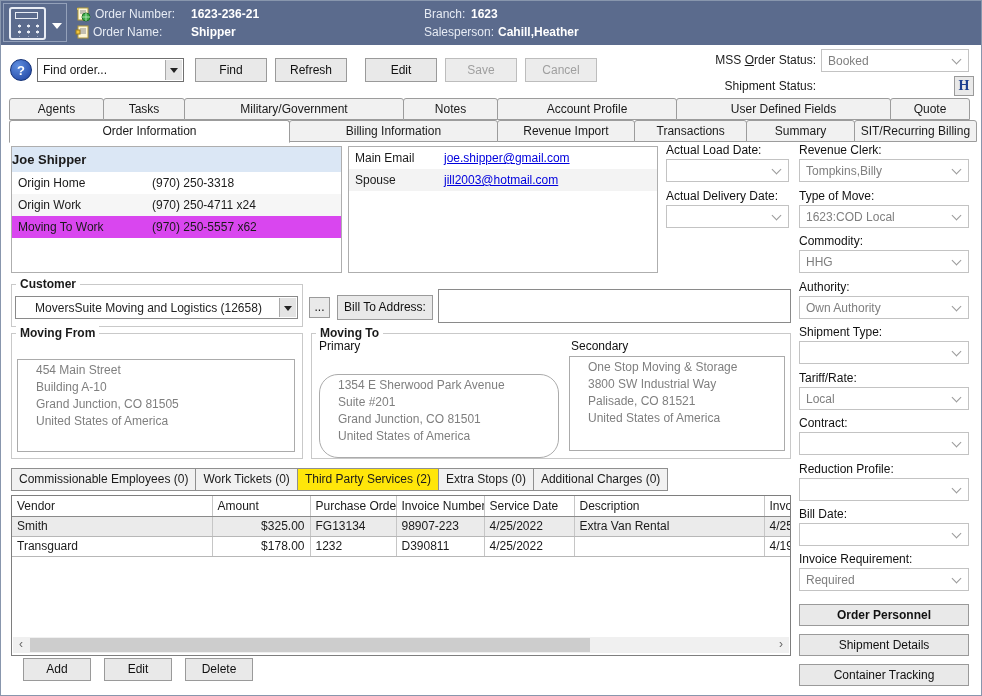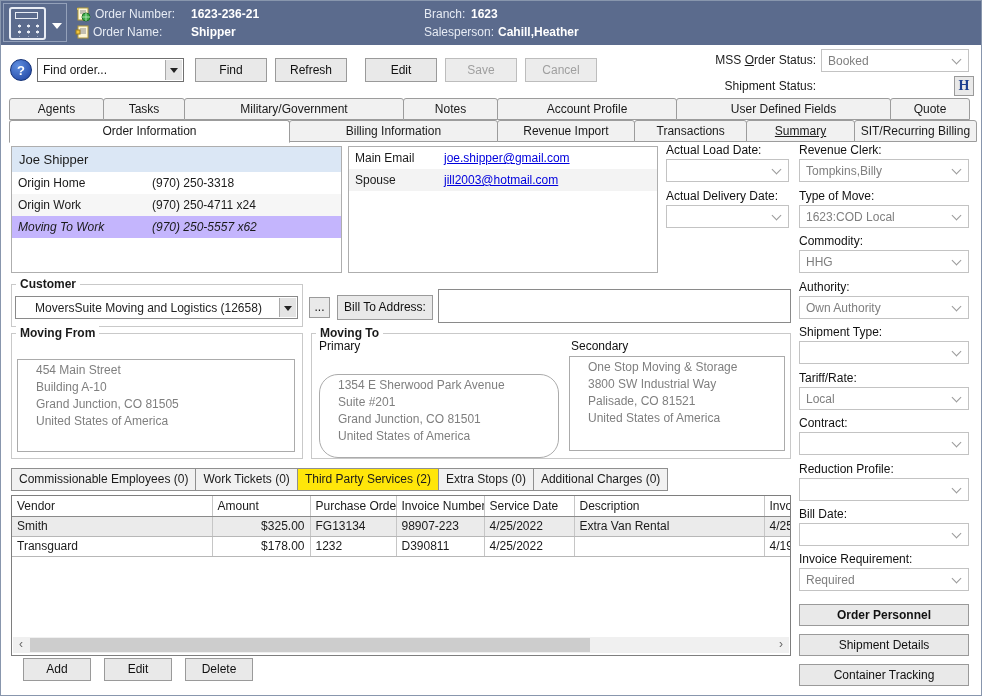--- a/index.html
+++ b/index.html
@@ -37,21 +37,21 @@
     font-family:"Liberation Serif", serif; font-weight:bold; color:#1d3f8f; text-align:center; line-height:18px; font-size:14px; }
 
   
   .tabrow { position:absolute; left:8px; width:967px; display:flex; height:22px; }
   .tab { background:#f1f1f1; border:1px solid #9c9c9c; border-radius:3px 3px 0 0; margin-right:-1px;
     text-align:center; line-height:20px; white-space:nowrap; overflow:hidden; }
   .tab.sel { background:#fff; border-bottom:1px solid #fff; height:23px; z-index:5; }
 
   
   .panel { position:absolute; border:1px solid #aeaeae; background:#fff; }
-  .namehdr { height:25px; background:#dbe7f5; font-weight:normal; font-size:13px; line-height:25px; padding-left:7px; }
+  .namehdr { height:25px; background:#dbe7f5; font-weight:bold; font-size:13px; line-height:25px; }
   .prow { position:relative; height:22px; line-height:22px; }
   .prow .l { position:absolute; left:6px; }
   .prow .v { position:absolute; left:140px; }
   .erow .v { left:95px; }
   .link { color:#0000dd; text-decoration:underline; }
 
   .flabel { position:absolute; white-space:nowrap; color:#111; }
   .group { position:absolute; border:1px solid #c9c9c9; }
   .group .legend { position:absolute; left:4px; top:-8px; background:#fff; padding:0 4px; font-weight:bold; }
   .addr { position:absolute; border:1px solid #ababab; background:#fff; color:#7f7f7f; padding:2px 18px; line-height:17px; white-space:pre-line; }
@@ -142,35 +142,35 @@
     <div class="tab" style="width:95px;">Notes</div>
     <div class="tab" style="width:180px;">Account Profile</div>
     <div class="tab" style="width:215px;">User Defined Fields</div>
     <div class="tab" style="width:80px;">Quote</div>
   </div>
   <div class="tabrow" style="top:119px;">
     <div class="tab sel" style="width:285px;">Order Information</div>
     <div class="tab" style="width:212px;">Billing Information</div>
     <div class="tab" style="width:140px;">Revenue Import</div>
     <div class="tab" style="width:115px;">Transactions</div>
-    <div class="tab" style="width:110px;text-decoration:underline;">Summary</div>
+    <div class="tab" style="width:110px;">Summary</div>
     <div class="tab" style="width:125px;">SIT/Recurring Billing</div>
   </div>
 
   <div class="panel" style="left:10px; top:145px; width:331px; height:127px;">
     <div class="namehdr">Joe Shipper</div>
     <div class="prow" style="background:#ffffff;">
       <span class="l">Origin Home</span>
       <span class="v">(970) 250-3318</span>
     </div>
     <div class="prow" style="background:#f6f6f6;">
       <span class="l">Origin Work</span>
       <span class="v">(970) 250-4711 x24</span>
     </div>
-    <div class="prow" style="background:#c4b5fd;font-style:italic;">
+    <div class="prow" style="background:#d946ef;">
       <span class="l">Moving To Work</span>
       <span class="v">(970) 250-5557 x62</span>
     </div>
   </div>
 
   <div class="panel" style="left:347px; top:145px; width:310px; height:127px;">
     <div class="prow erow" style="background:#ffffff;">
       <span class="l">Main Email</span>
       <span class="v link">joe.shipper@gmail.com</span>
     </div>

